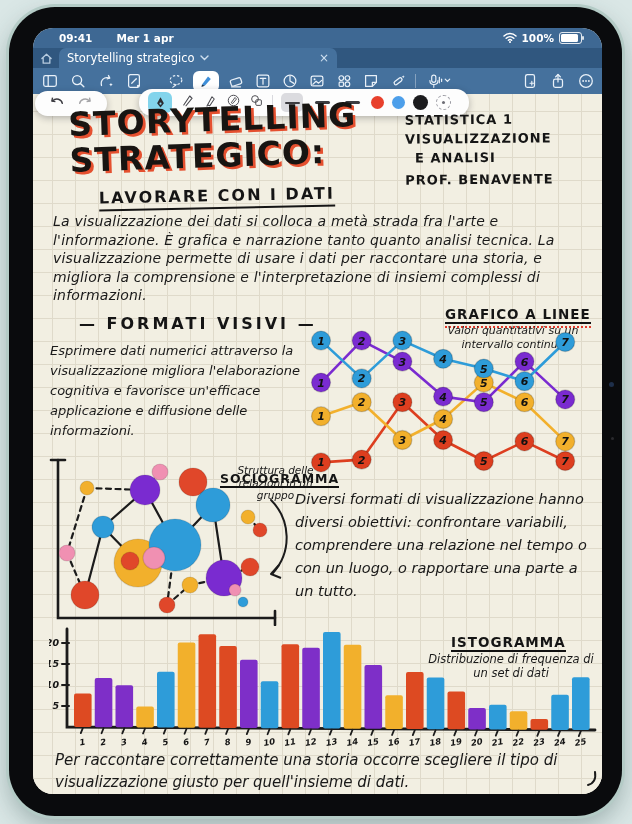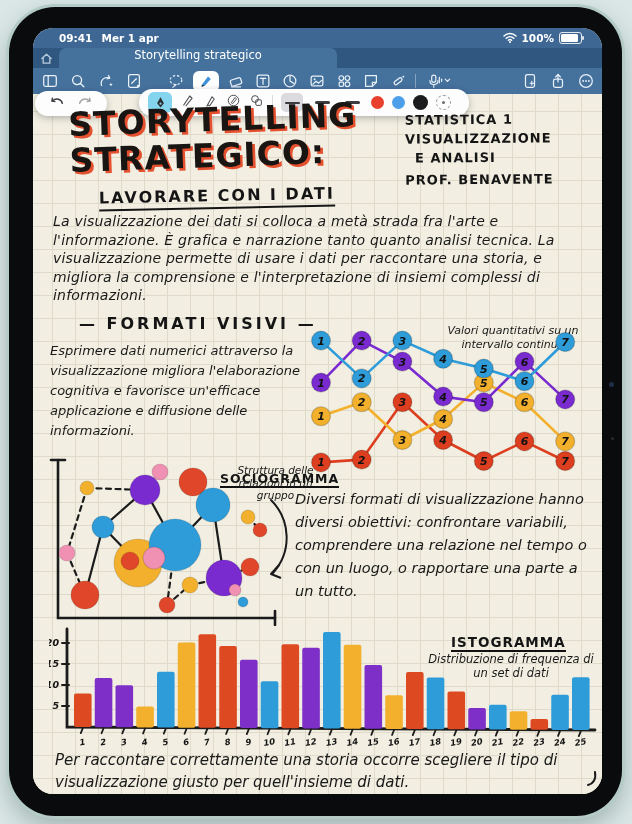--- a/index.html
+++ b/index.html
@@ -8,29 +8,29 @@
   
   .device{position:absolute;left:9px;top:7px;width:613px;height:809px;border-radius:46px;
           background:#0a0b0d;box-shadow:0 0 0 3px #b4cbc6,0 10px 26px rgba(40,70,70,.35);}
   .cam-dot{position:absolute;width:5px;height:5px;border-radius:50%;background:#1e2f4a;right:8px;}
   .cam-dot.d2{width:3px;height:3px;background:#2a2a2e;}
   .screen{position:absolute;left:24px;top:21px;width:569px;height:766px;border-radius:20px;
           overflow:hidden;background:#F2EFE2;}
   
   .statusbar{position:absolute;left:0;top:0;width:100%;height:20px;background:#3E6893;
              display:flex;align-items:center;color:#fff;font-size:10.5px;font-weight:bold;}
-  .statusbar .left{padding-left:26px;display:flex;gap:9px;}
+  .statusbar .left{padding-left:26px;display:flex;gap:24px;}
   .statusbar .right{margin-left:auto;padding-right:20px;display:flex;align-items:center;gap:5px;}
   .batt{width:21px;height:10px;border:1px solid rgba(255,255,255,.85);border-radius:3px;position:relative;}
   .batt i{position:absolute;left:1px;top:1px;bottom:1px;width:17px;background:#fff;border-radius:1.5px;}
   .batt b{position:absolute;right:-3px;top:2.5px;width:2px;height:4px;background:rgba(255,255,255,.8);border-radius:1px;}
   .tabbar{position:absolute;left:0;top:20px;width:100%;height:20px;background:#30577F;display:flex;align-items:flex-end;}
   .home-btn{width:26px;height:20px;display:flex;align-items:center;justify-content:center;opacity:.85;}
   .tab{height:20px;width:262px;background:#45719D;border-radius:7px 7px 0 0;display:flex;align-items:center;
-       color:#fff;font-size:11.5px;padding:0 8px;gap:5px;flex-direction:column;}
+       color:#fff;font-size:11.5px;padding:0 8px;gap:5px;}
   .tab .close{margin-left:auto;font-size:12px;color:#cfe0f0;}
   .toolbar{position:absolute;left:0;top:40px;width:100%;height:26px;background:#45719D;}
   .tgroup{position:absolute;top:0;height:26px;display:flex;align-items:center;gap:8px;}
   .ticon{width:20px;height:20px;display:flex;align-items:center;justify-content:center;}
   .pen-sel{width:26px;height:21px;background:#fff;border-radius:6px;display:flex;align-items:center;justify-content:center;}
   .tdivider{width:1px;height:14px;background:rgba(255,255,255,.35);}
   
   .paper{position:absolute;left:0;top:66px;width:569px;height:700px;background:#F2EFE2;
          background-image:linear-gradient(#DFDACA 1px,transparent 1px),linear-gradient(90deg,#DFDACA 1px,transparent 1px);
          background-size:23px 23px;background-position:-4px -6px;}
@@ -298,20 +298,24 @@
         <div>VISUALIZZAZIONE</div>
         <div style="padding-left:10px;">E ANALISI</div>
         <div style="margin-top:3px;">PROF. BENAVENTE</div>
       </div>
 
       <div class="abs hand body-txt" style="left:20px;top:118px;width:537px;">La visualizzazione dei dati si colloca a metà strada fra l'arte e l'informazione. È grafica e narrazione tanto quanto analisi tecnica. La visualizzazione permette di usare i dati per raccontare una storia, e migliora la comprensione e l'interpretazione di insiemi complessi di informazioni.</div>
 
       <div class="abs sec-head handb" style="left:20px;top:220px;margin-left:26px;">—  FORMATI  VISIVI —</div>
       <div class="abs hand" style="left:17px;top:247px;width:268px;font-size:13px;line-height:20px;">Esprimere dati numerici attraverso la visualizzazione migliora l'elaborazione cognitiva e favorisce un'efficace applicazione e diffusione delle informazioni.</div>
 
+      <div class="abs" style="left:412px;top:210px;">
+        <span class="chart-title handb">GRAFICO A LINEE</span>
+        <div class="red-dots"></div>
+      </div>
       <div class="abs hand chart-sub" style="left:396px;top:230px;width:168px;text-align:center;">Valori quantitativi su un intervallo continuo</div>
 
       <svg id="line-chart-svg" class="abs" style="left:268px;top:230px;" width="290" height="154" viewBox="0 0 290 154">
           <polyline points="20,138.4 60.7,135.6 101.4,78.2 142.10000000000002,116 182.8,137 223.5,117.4 264.20000000000005,137" stroke="#DD3E1F" stroke-width="2.6" fill="none" stroke-linejoin="round" stroke-linecap="round"></polyline>
           <circle cx="20" cy="138.4" r="9.5" fill="#DD3E1F" stroke="rgba(0,0,0,.18)" stroke-width="1.3"></circle>
           <text x="20" y="142.3" text-anchor="middle" font-size="11" font-weight="bold" font-style="italic" fill="#111">1</text>
           <circle cx="60.7" cy="135.6" r="9.5" fill="#DD3E1F" stroke="rgba(0,0,0,.18)" stroke-width="1.3"></circle>
           <text x="60.7" y="139.5" text-anchor="middle" font-size="11" font-weight="bold" font-style="italic" fill="#111">2</text>
           <circle cx="101.4" cy="78.2" r="9.5" fill="#DD3E1F" stroke="rgba(0,0,0,.18)" stroke-width="1.3"></circle>
           <text x="101.4" y="82.10000000000001" text-anchor="middle" font-size="11" font-weight="bold" font-style="italic" fill="#111">3</text>

